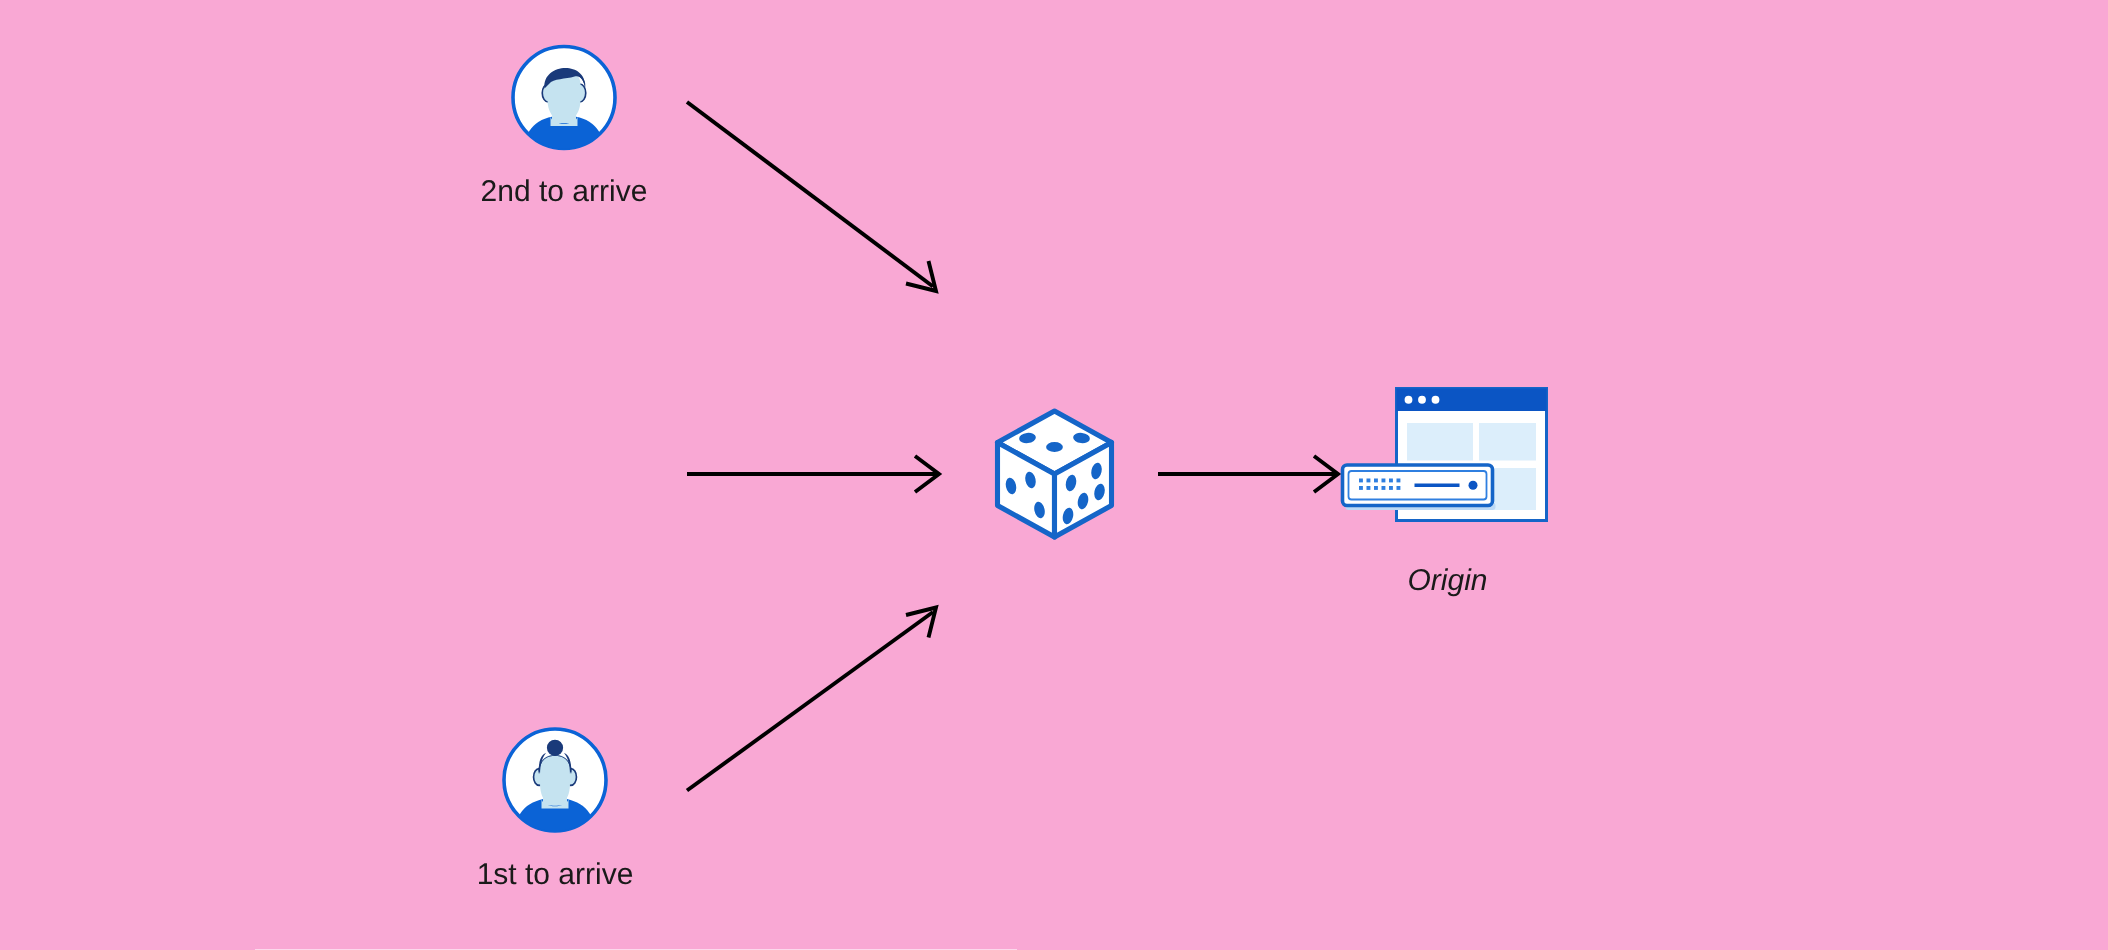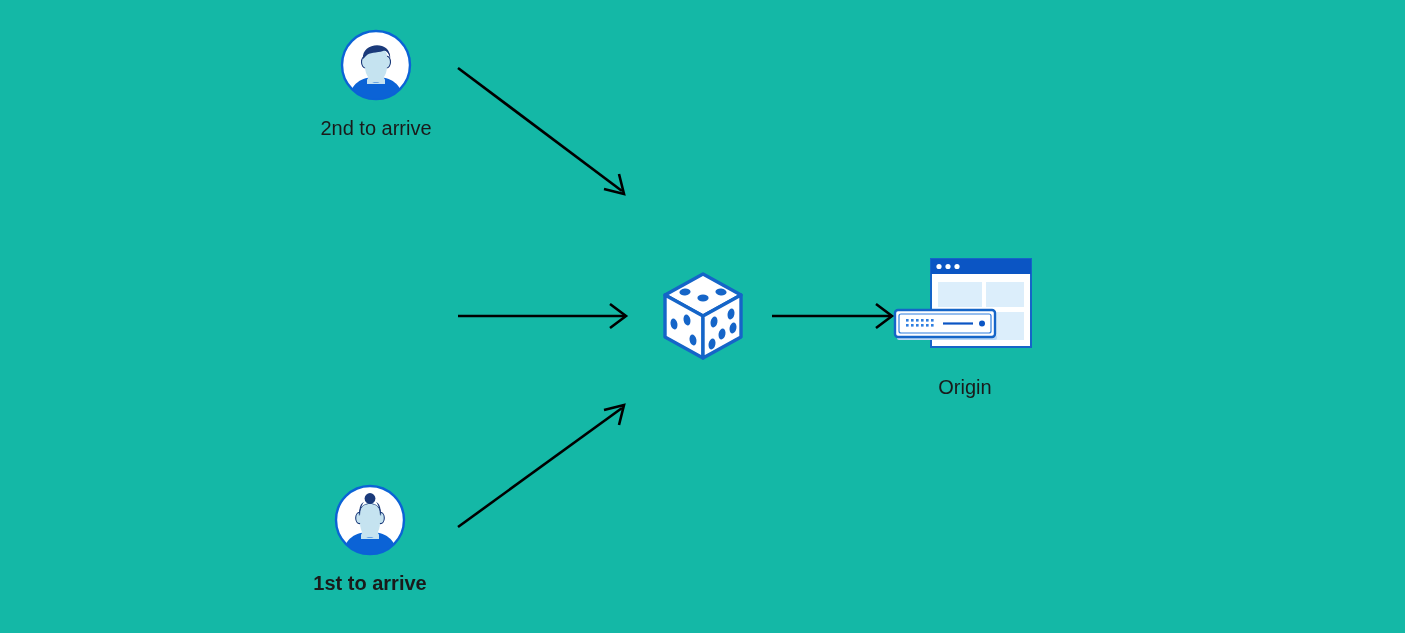--- a/index.html
+++ b/index.html
@@ -7,21 +7,21 @@
     padding: 0;
     background: #ffffff;
   }
   body {
     font-family: "Liberation Sans", sans-serif;
   }
   #canvas {
     position: relative;
     width: 1405px;
     height: 633px;
-    background: #14b8a6;
+    background: #f9a8d4;
     overflow: hidden;
   }
   .node {
     position: absolute;
     display: flex;
     flex-direction: column;
     align-items: center;
   }
   .node-label {
     font-family: "Liberation Sans", sans-serif;
@@ -29,21 +29,21 @@
     color: #1a1a1a;
     text-align: center;
     white-space: nowrap;
     line-height: 1;
   }
   .avatar-node { width: 140px; }
   .avatar-node .node-label { margin-top: 16px; }
 
   .dice-node { width: 110px; }
 
-  .origin-node { width: 160px; }
+  .origin-node { width: 160px; font-style: italic; }
   .origin-node .node-label { margin-top: 14px; }
 
   .arrow-layer {
     position: absolute;
     left: 0;
     top: 0;
     width: 1405px;
     height: 633px;
     pointer-events: none;
   }
@@ -97,21 +97,21 @@
           <path d="M26 28 C26 16 48 16 48 28 L48 38 C48 49 42 53 37 53 C32 53 26 49 26 38 Z" fill="#c5e3f0"></path>
           <path d="M24 31 C22 14 52 12 51 30 C50 24 47 22 44 23 C38 25 30 24 27 28 C25.5 29.5 24.6 30.5 24 31 Z" fill="#1a3a7a"></path>
           <path d="M44 21 C50 22 52 27 51 31 C50.6 26 48 23 44 21 Z" fill="#1a3a7a"></path>
         </g>
       </svg>
     </span>
     <span class="node-label">2nd to arrive</span>
   </div>
 
 
-  <div class="node avatar-node" style="left:300px; top:483px;font-weight:bold;">
+  <div class="node avatar-node" style="left:300px; top:483px;">
     <span>
       <svg class="icon-svg" width="74" height="74" viewBox="0 0 74 74">
         <defs>
           <clipPath id="clipC">
               <circle cx="37" cy="37" r="34"></circle>
             </clipPath>
         </defs>
         <circle cx="37" cy="37" r="34" fill="#ffffff" stroke="#0b63d6" stroke-width="2.4"></circle>
         <g clip-path="url(#clipC)">
           <path d="M10 74 C10 57 21 49 37 49 C53 49 64 57 64 74 Z" fill="#0b63d6"></path>

